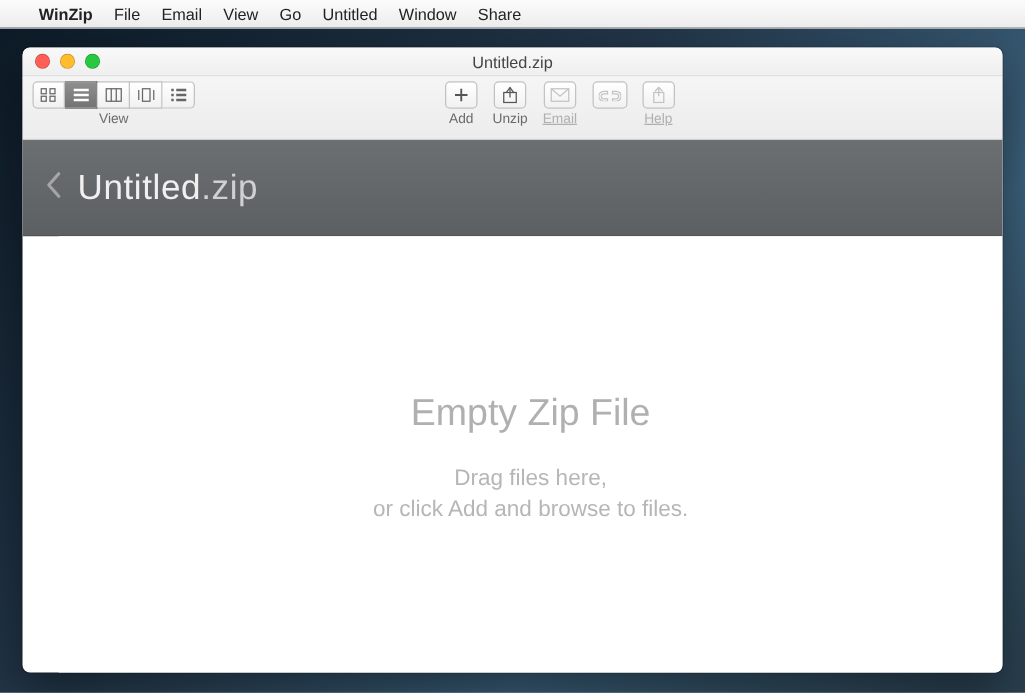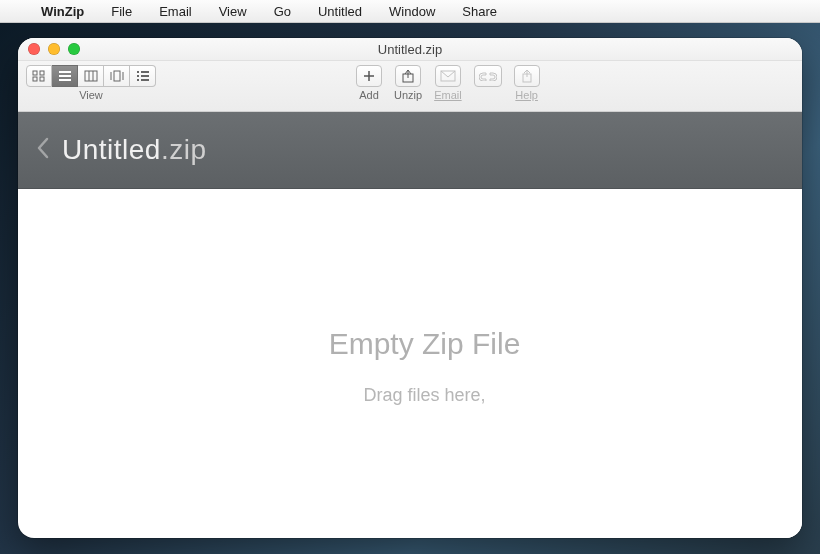--- a/index.html
+++ b/index.html
@@ -12,21 +12,21 @@
     background: linear-gradient(135deg, #0c1a26, #223548 40%, #3c627d 70%, #2a3f4e);
   }
   
   .menubar {
     height: 22px;
     background: linear-gradient(#fcfcfc, #ececec);
     border-bottom: 1px solid #c9c9c9;
     display: flex;
     align-items: center;
     padding: 0 10px;
-    gap: 27px;
+    gap: 17px;
     font-size: 13px;
     color: #222;
     position: relative;
     z-index: 5;
   }
   .menubar .apple {
     font-size: 14px;
     margin-right: 4px;
     position: relative;
     top: -1px;
@@ -35,21 +35,21 @@
   .menubar span { white-space: nowrap; cursor: default; }
 
   
   .window {
     position: absolute;
     left: 18px;
     top: 38px;
     width: 784px;
     height: 500px;
     background: #fff;
-    border-radius: 16px;
+    border-radius: 6px;
     box-shadow: 0 18px 40px rgba(0,0,0,.45), 0 0 0 1px rgba(0,0,0,.15);
     overflow: hidden;
   }
   
   .titlebar {
     height: 22px;
     background: linear-gradient(#f9f9f9, #efefef);
     border-bottom: 1px solid #e0e0e0;
     display: flex;
     align-items: center;
@@ -298,15 +298,16 @@
         </svg>
     </span>
     <span class="banner-title">
       <span>Untitled</span><span class="ext">.zip</span>
     </span>
   </div>
 
   <div class="content">
     <h2>Empty Zip File</h2>
     <p>Drag files here,</p>
+    <p>or click Add and browse to files.</p>
   </div>
 
 </div>
 
 </body></html>

